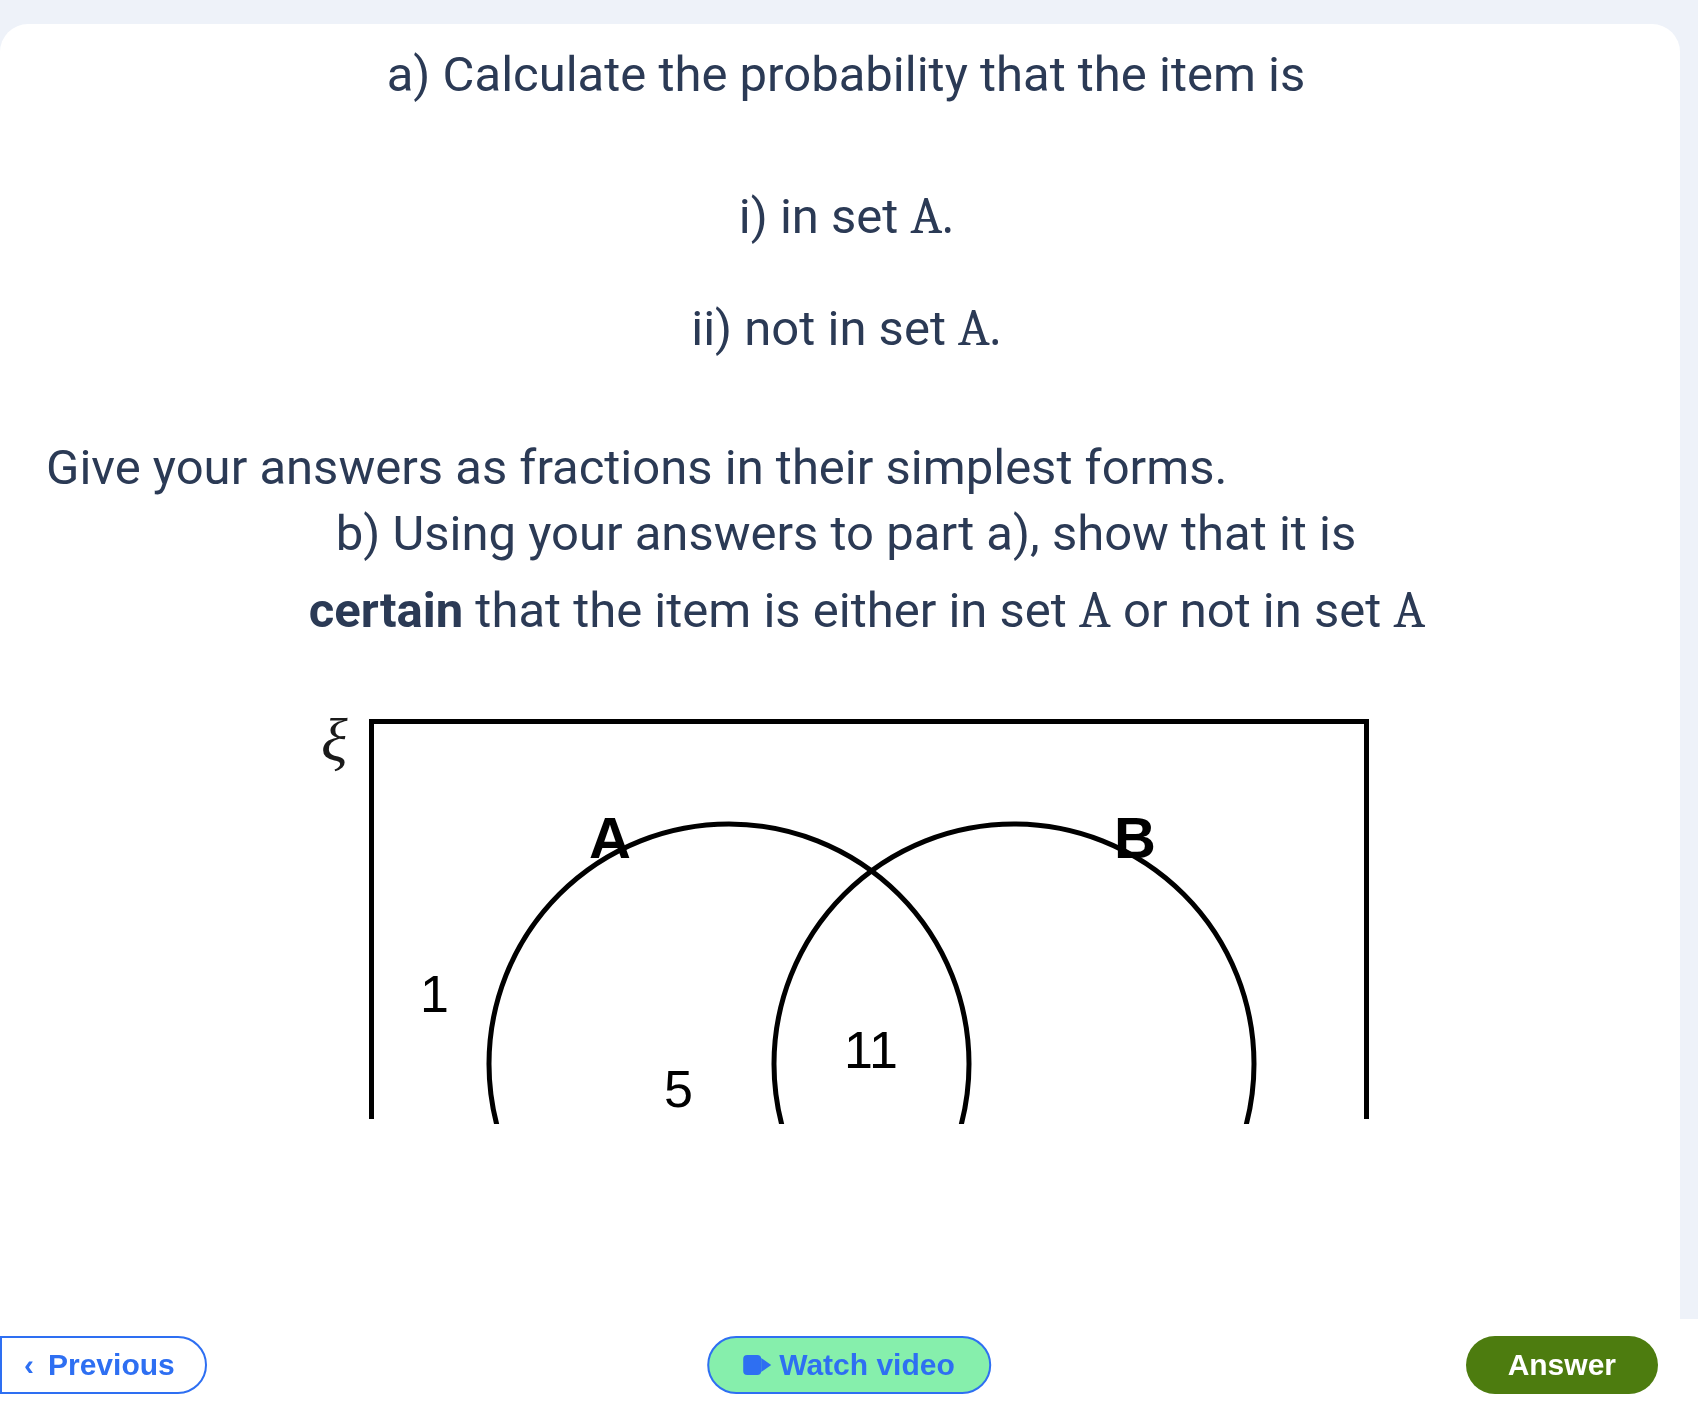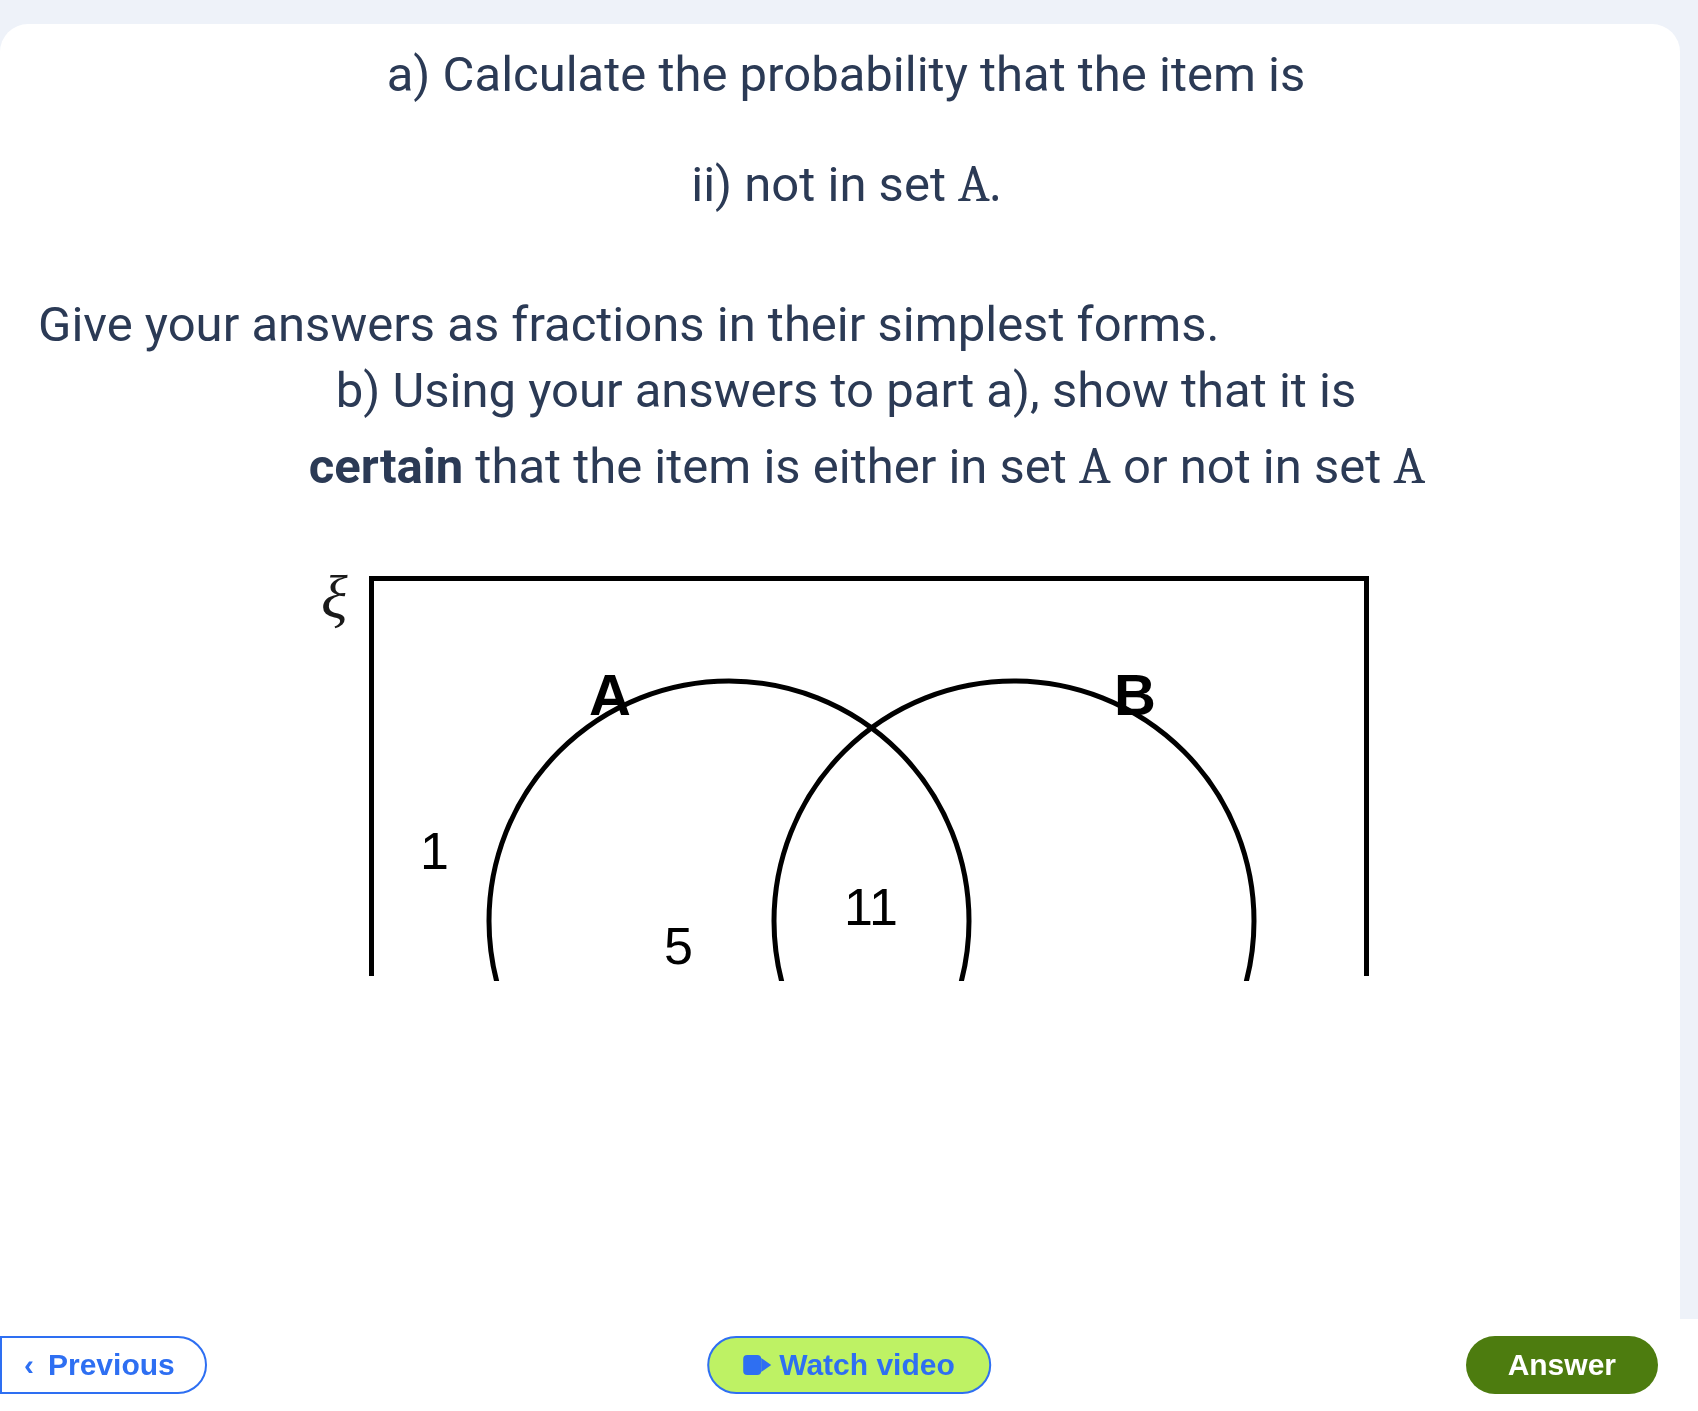--- a/index.html
+++ b/index.html
@@ -28,21 +28,21 @@
     text-align: center;
     color: #2b3a55;
   }
   .math {
     font-family: "Cambria", "Georgia", "Times New Roman", serif;
     font-size: 53px;
   }
   .row-a { margin-top: 8px; }
   .row-i { margin-top: 72px; }
   .row-ii { margin-top: 40px; }
-  .row-simplest { margin-top: 72px; text-align: left; padding: 0 8px;}
+  .row-simplest { margin-top: 72px; text-align: left; padding: 0 8px; margin-left: 8px;}
   .row-b1 { }
   .row-b2 { margin-top: 6px; }
   .row-b2 .bold { font-weight: 700; margin-left: 42px; }
 
   .venn-wrap {
     margin-top: 60px;
     display: flex;
     justify-content: center;
   }
   .venn-area {
@@ -111,21 +111,21 @@
     background: #fff;
     padding: 0 30px 0 22px;
     margin-left: -40px;
     border-top-left-radius: 0;
     border-bottom-left-radius: 0;
   }
   .btn-previous .chev { font-size: 30px; margin-right: 4px; }
   .btn-watch {
     border: 2px solid #2e6ff2;
     color: #2e6ff2;
-    background: #bef264;
+    background: #86efac;
     padding: 12px 34px;
     position: absolute;
     left: 50%;
     transform: translateX(-50%);
   }
   .btn-watch .vid-icon {
     width: 26px; height: 20px; display: inline-block; position: relative;
   }
   .btn-watch .vid-icon::before {
     content: ""; position: absolute; left: 0; top: 0; width: 18px; height: 20px;
@@ -141,20 +141,23 @@
     color: #fff;
     padding: 0 42px;
   }
 </style>
 </head>
 <body>
 
 <div class="card">
   <div class="question-text row-a">a) Calculate the probability that the item is</div>
 
+  <div class="question-text row-i">
+    <span>i) in set </span><span class="math">A.</span>
+  </div>
 
   <div class="question-text row-ii">
     <span>ii) not in set </span><span class="math">A.</span>
   </div>
 
   <div class="question-text row-simplest">Give your answers as fractions in their simplest forms.</div>
 
   <div class="question-text row-b1">b) Using your answers to part a), show that it is</div>
   <div class="question-text row-b2">
     <span class="bold">certain</span><span> that the item is either in set </span><span class="math">A</span><span> or not in set </span><span class="math">A</span>

